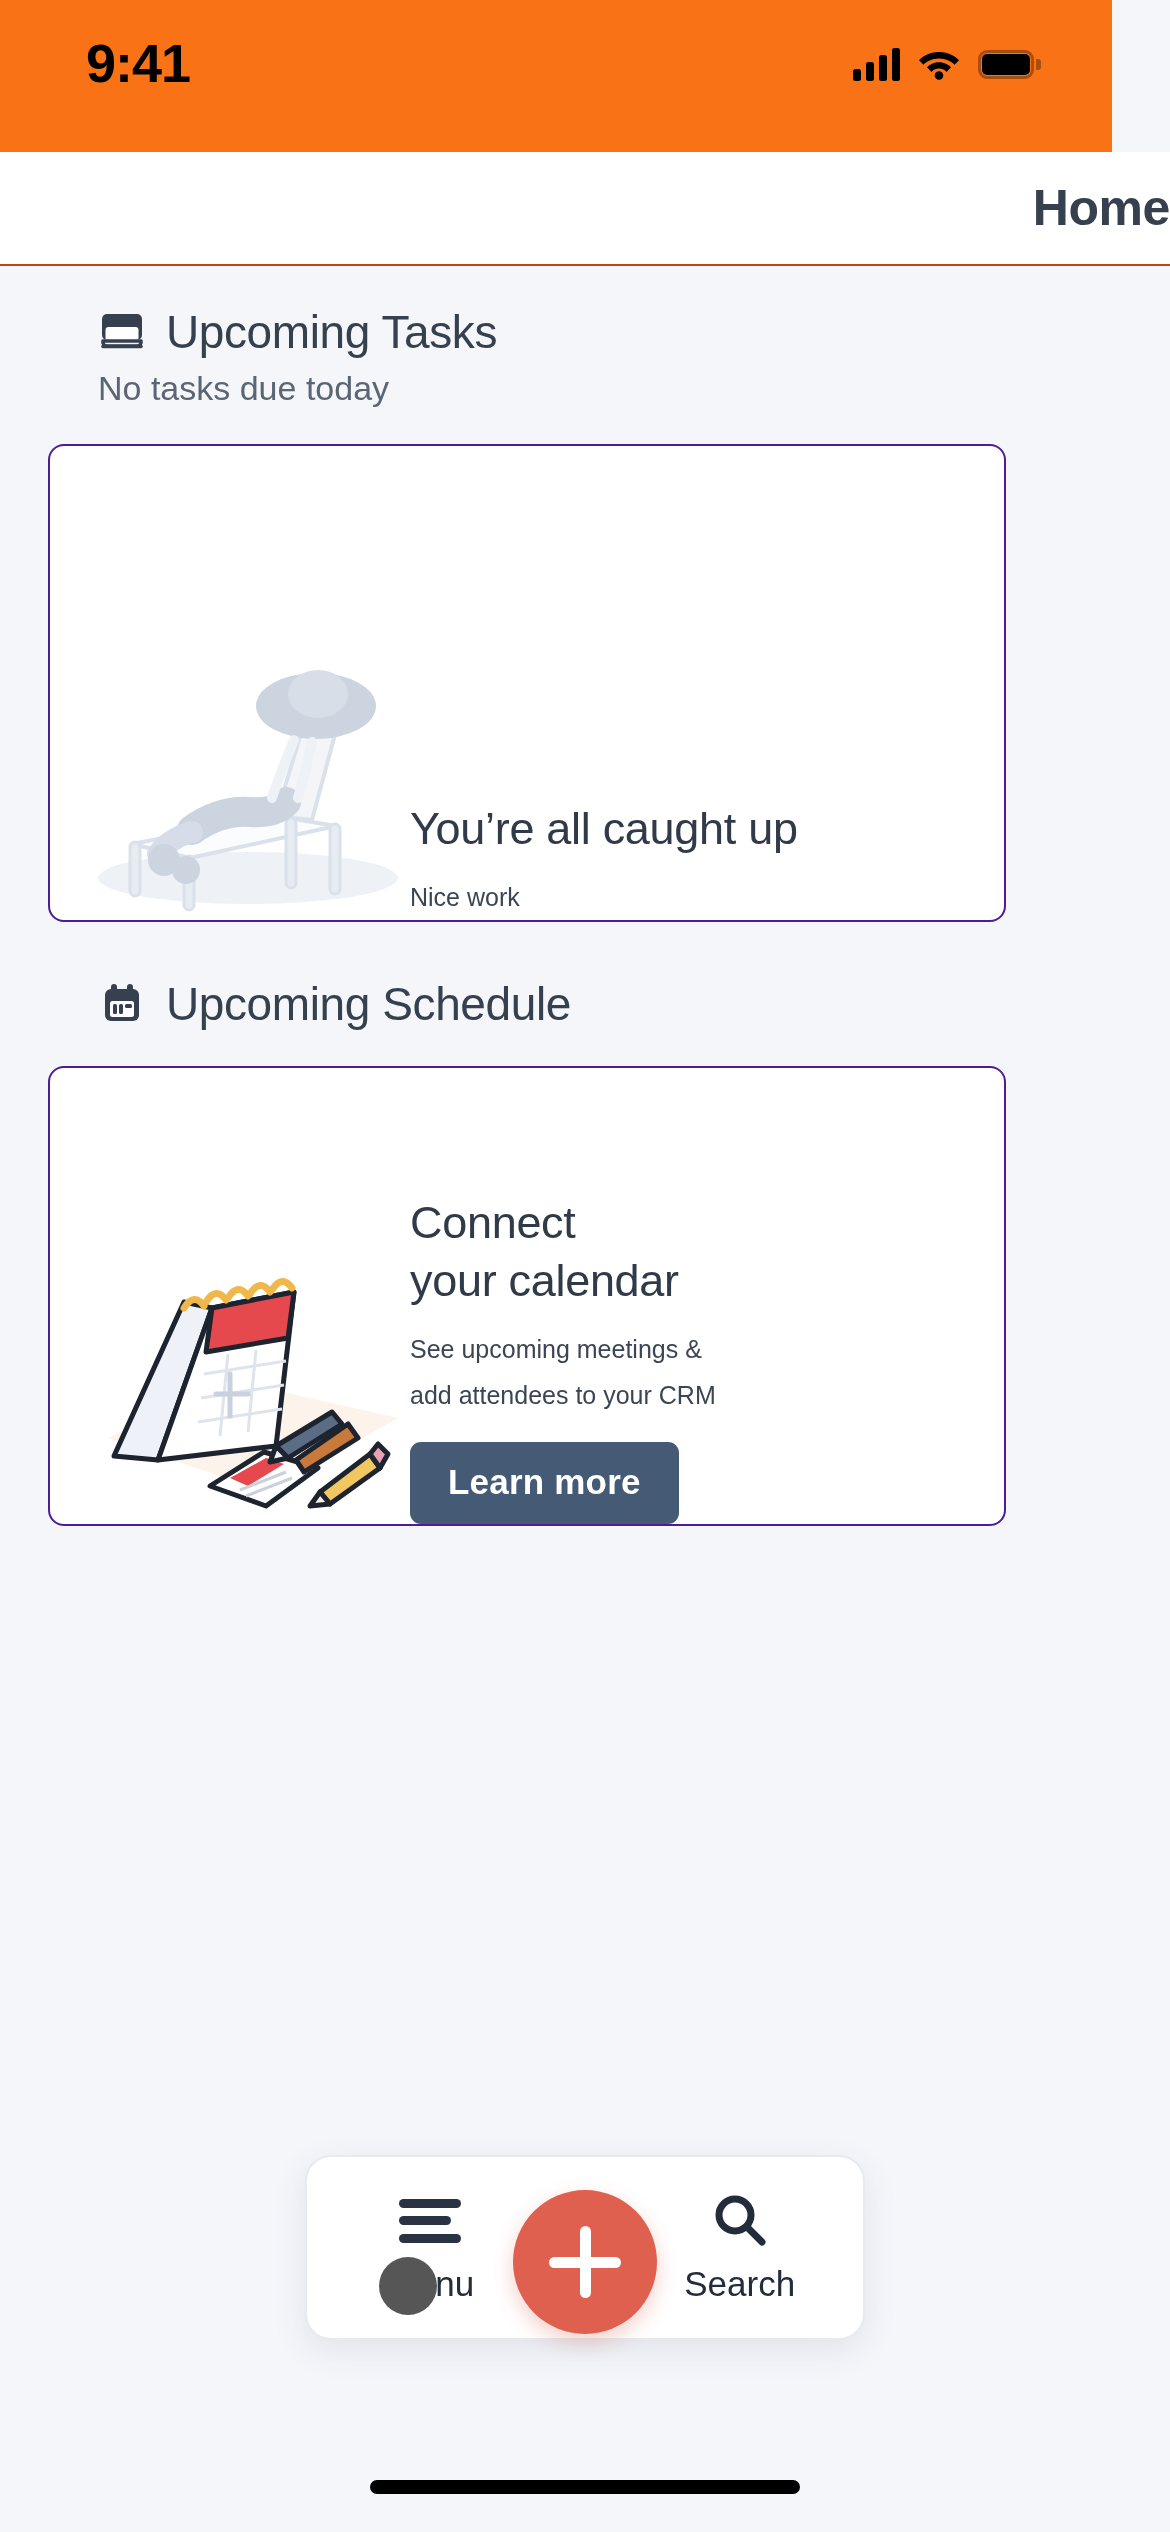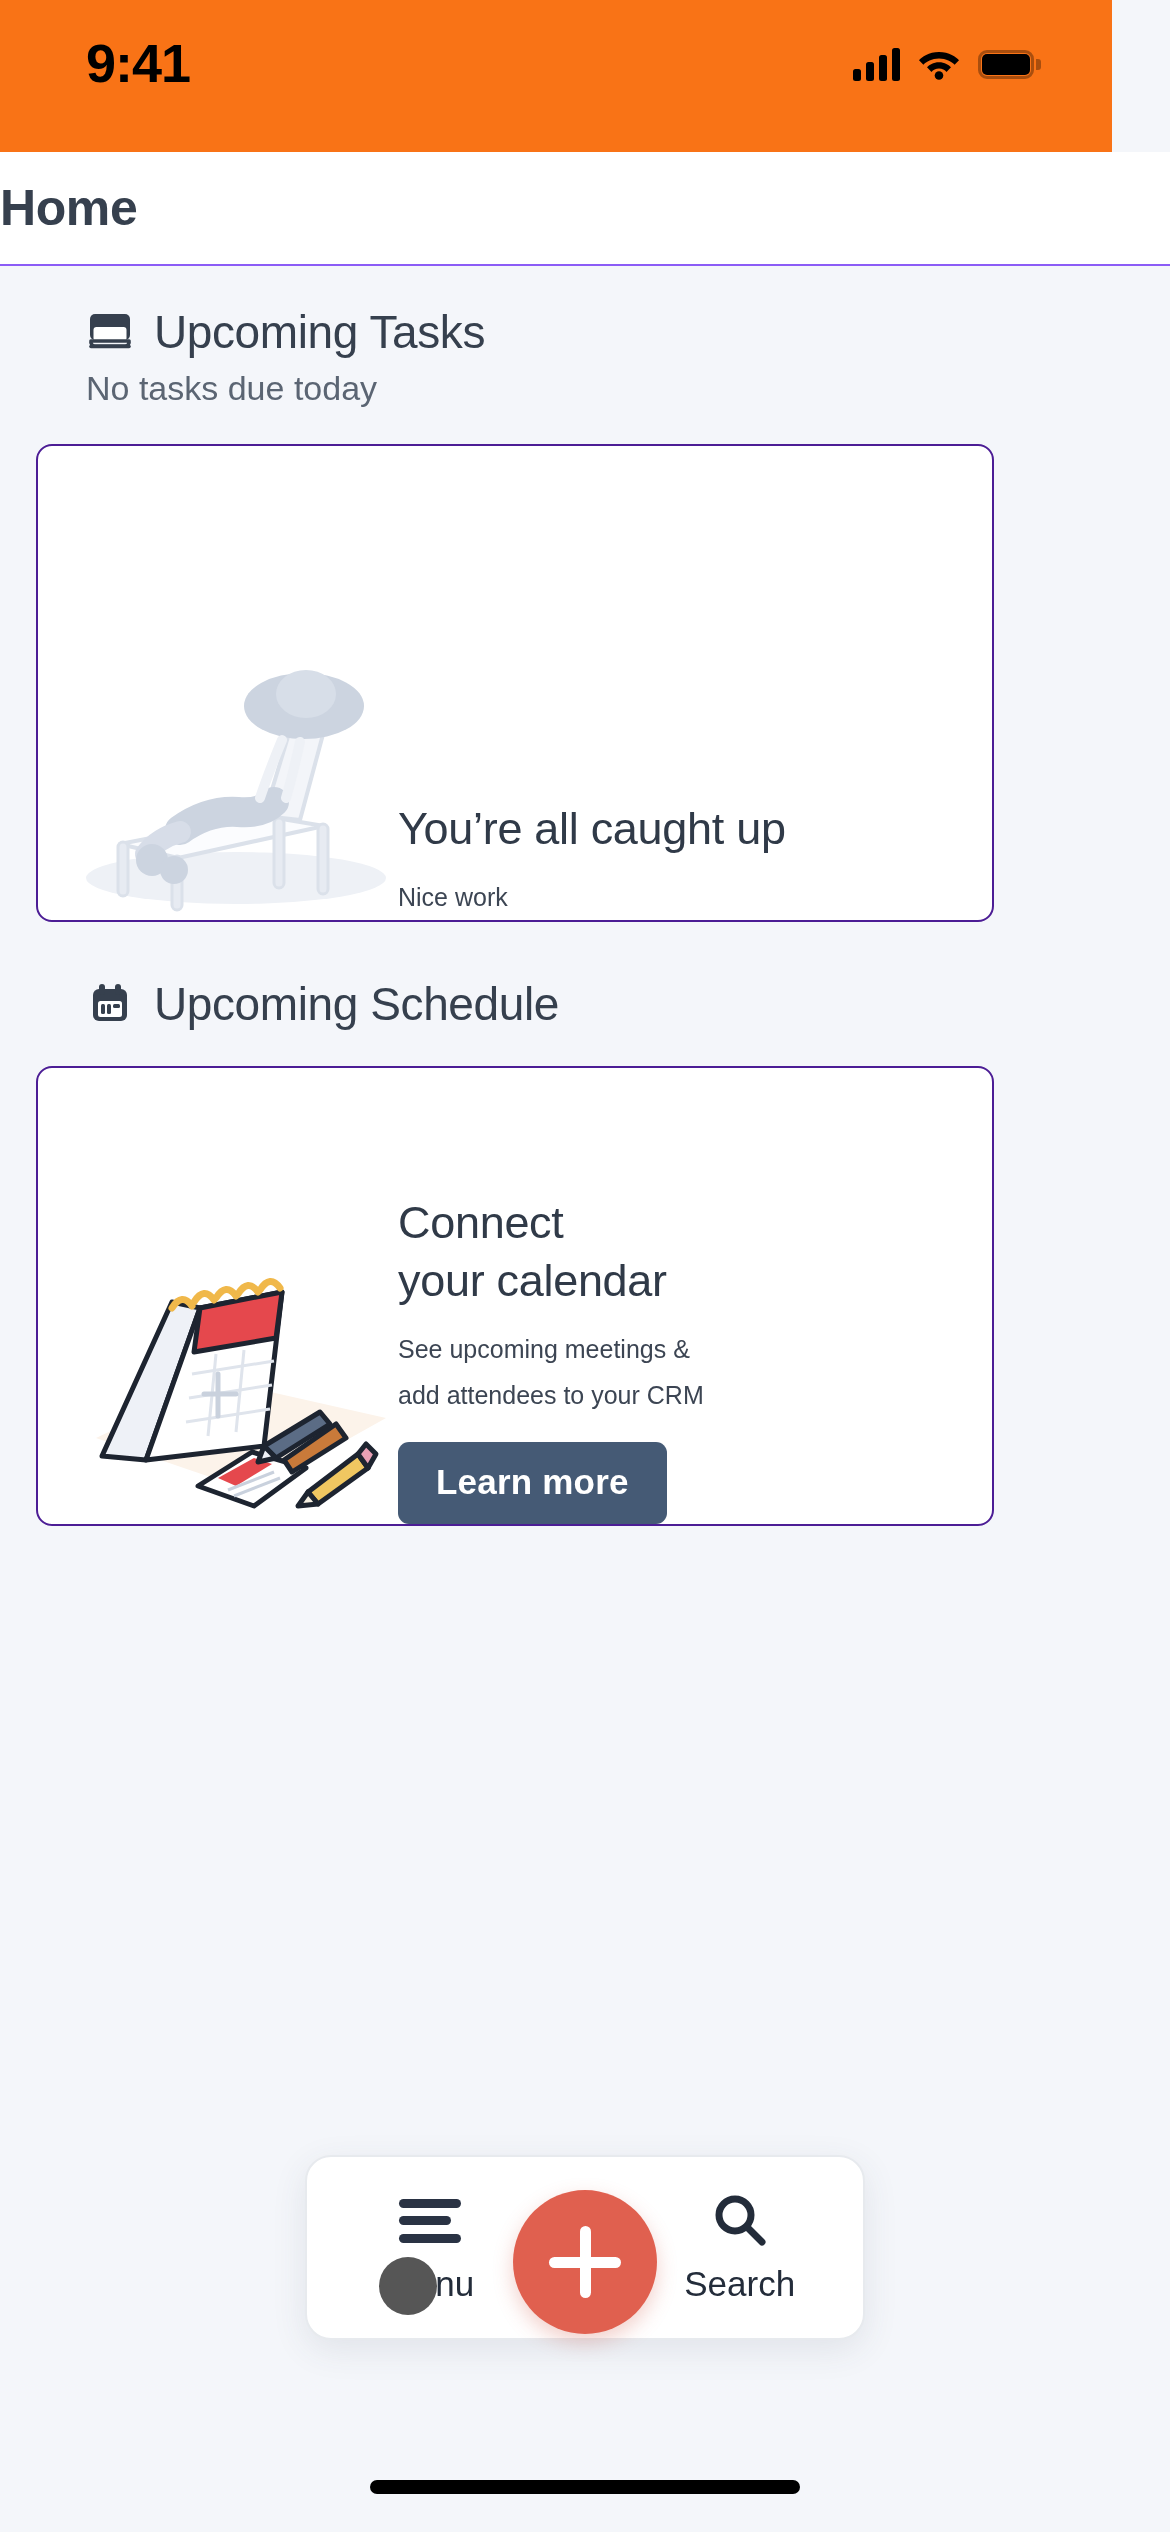--- a/index.html
+++ b/index.html
@@ -52,29 +52,29 @@
     position:absolute; right:-7px; top:9px;
     width:5px; height:11px; background:rgba(0,0,0,.32);
     border-radius:0 3px 3px 0;
   }
 
   
   .navbar {
     position:absolute; top:152px; left:0;
     width:1170px; height:114px;
     background:#ffffff;
-    border-bottom:2px solid #8b5cf6;
-    display:flex; align-items:center; justify-content:flex-start;
+    border-bottom:2px solid #c2410c;
+    display:flex; align-items:center; justify-content:flex-end;
   }
   .navbar-title {
     font-size:50px; font-weight:600; color:#36404e; letter-spacing:-0.4px;
   }
 
   
-  .content { position:absolute; top:266px; left:0; width:1030px; }
+  .content { position:absolute; top:266px; left:12px; width:1030px; }
 
   .section { padding:0 36px; }
   .section-head {
     display:flex; align-items:center; gap:20px;
     padding-left:50px;
   }
   .section-icon { width:48px; height:48px; flex:none; }
   .section-title {
     font-size:46px; font-weight:500; color:#36404e; letter-spacing:-0.4px;
     line-height:52px;

